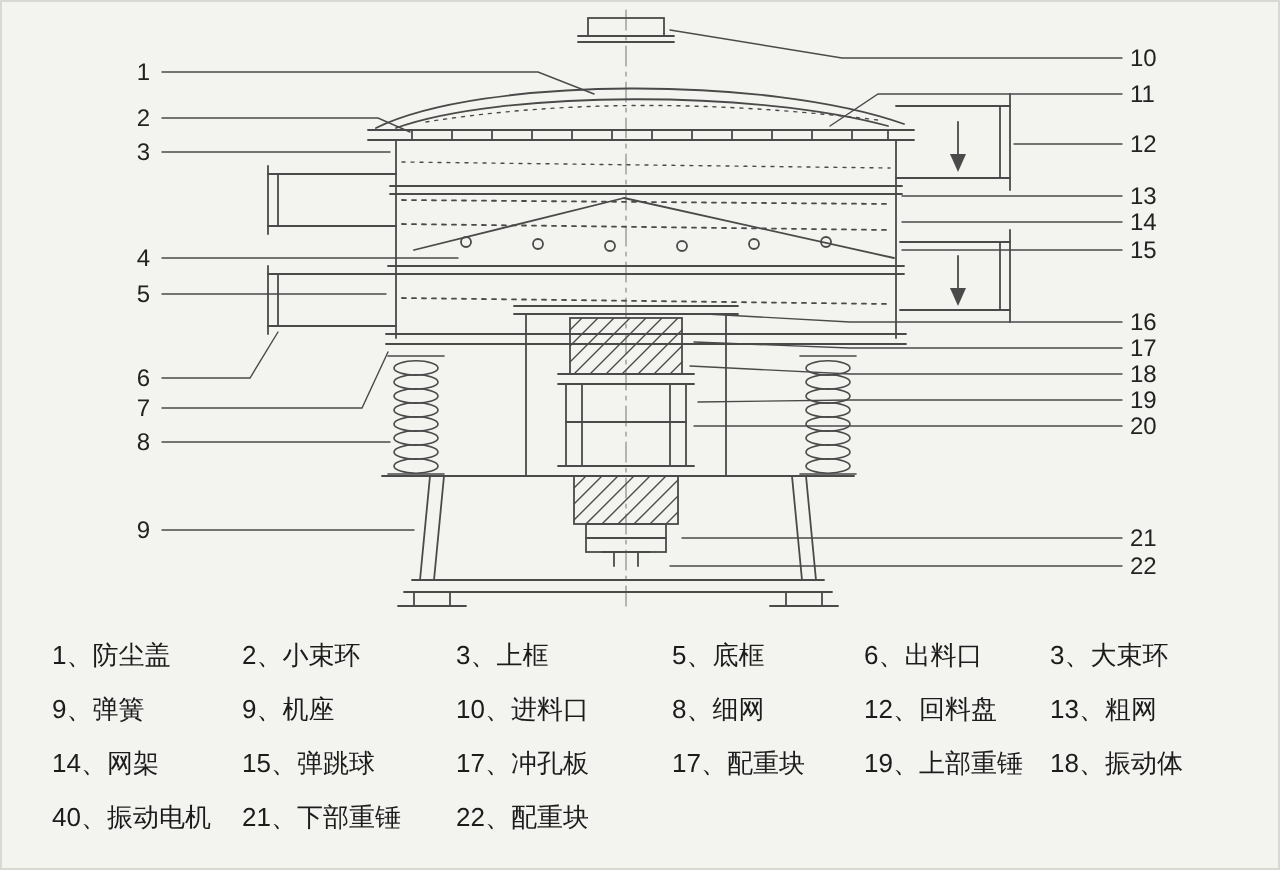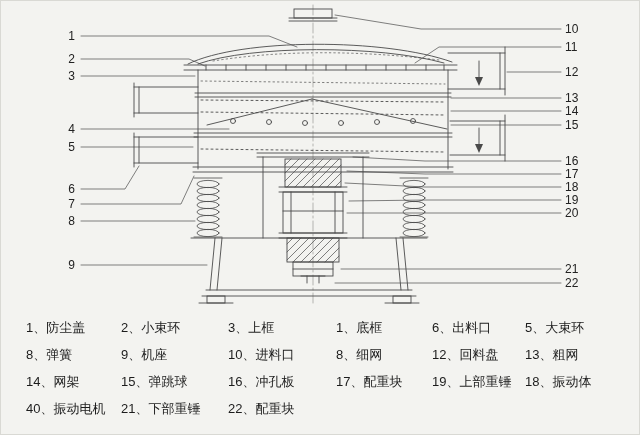--- a/index.html
+++ b/index.html
@@ -279,32 +279,32 @@
         <text class="callout-num" x="564" y="286">22</text>
       </g>
     </svg>
   </div>
 
   <div class="legend">
     <div class="legend-grid">
       <span class="legend-item">1、防尘盖</span>
       <span class="legend-item">2、小束环</span>
       <span class="legend-item">3、上框</span>
-      <span class="legend-item">1、底框</span>
+      <span class="legend-item">5、底框</span>
       <span class="legend-item">6、出料口</span>
-      <span class="legend-item">5、大束环</span>
-      <span class="legend-item">8、弹簧</span>
+      <span class="legend-item">3、大束环</span>
+      <span class="legend-item">9、弹簧</span>
       <span class="legend-item">9、机座</span>
       <span class="legend-item">10、进料口</span>
       <span class="legend-item">8、细网</span>
       <span class="legend-item">12、回料盘</span>
       <span class="legend-item">13、粗网</span>
       <span class="legend-item">14、网架</span>
       <span class="legend-item">15、弹跳球</span>
-      <span class="legend-item">16、冲孔板</span>
+      <span class="legend-item">17、冲孔板</span>
       <span class="legend-item">17、配重块</span>
       <span class="legend-item">19、上部重锤</span>
       <span class="legend-item">18、振动体</span>
       <span class="legend-item">40、振动电机</span>
       <span class="legend-item">21、下部重锤</span>
       <span class="legend-item">22、配重块</span>
     </div>
   </div>
 
 </div>

